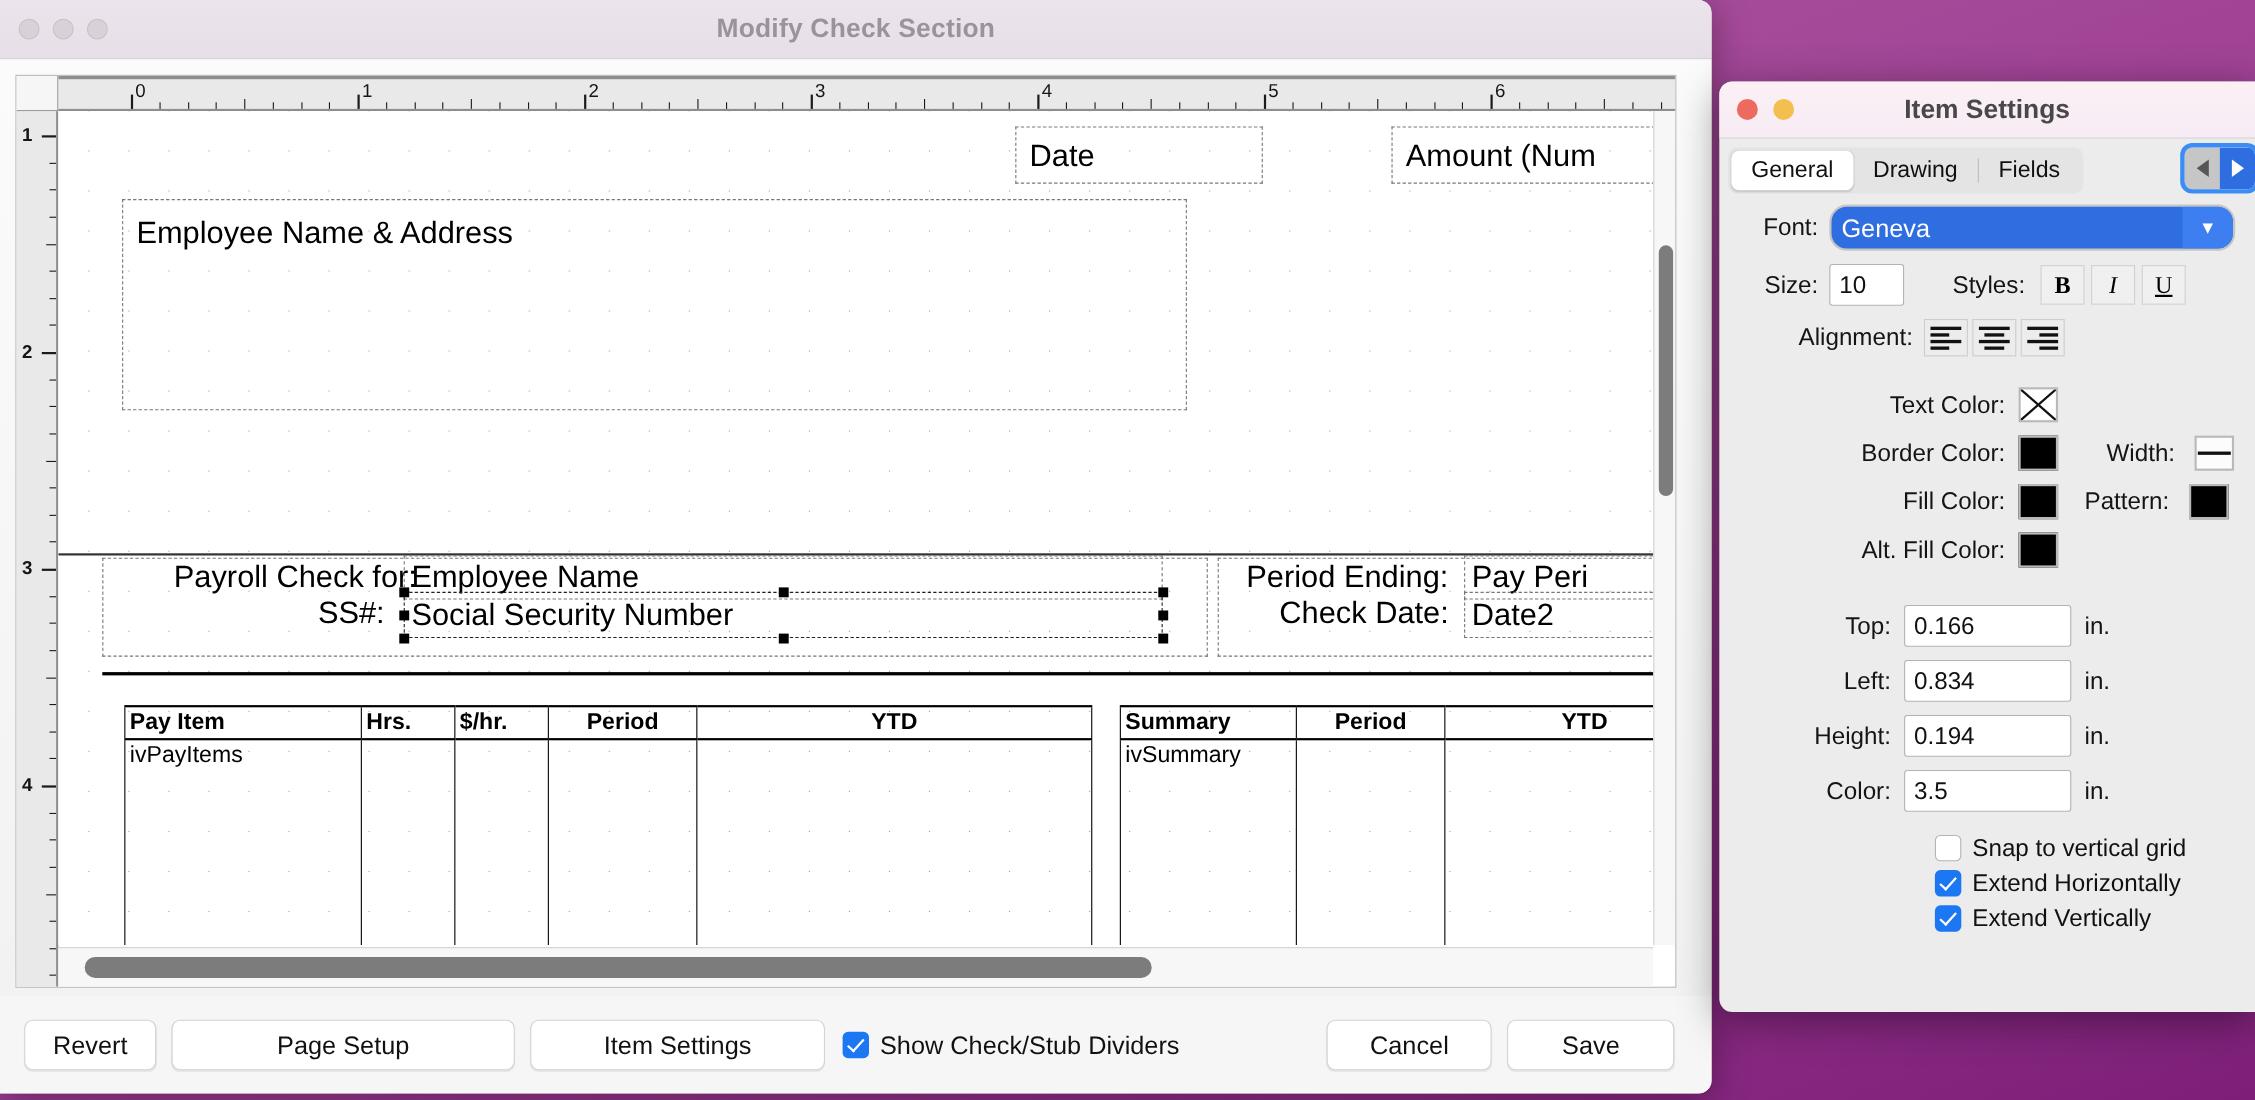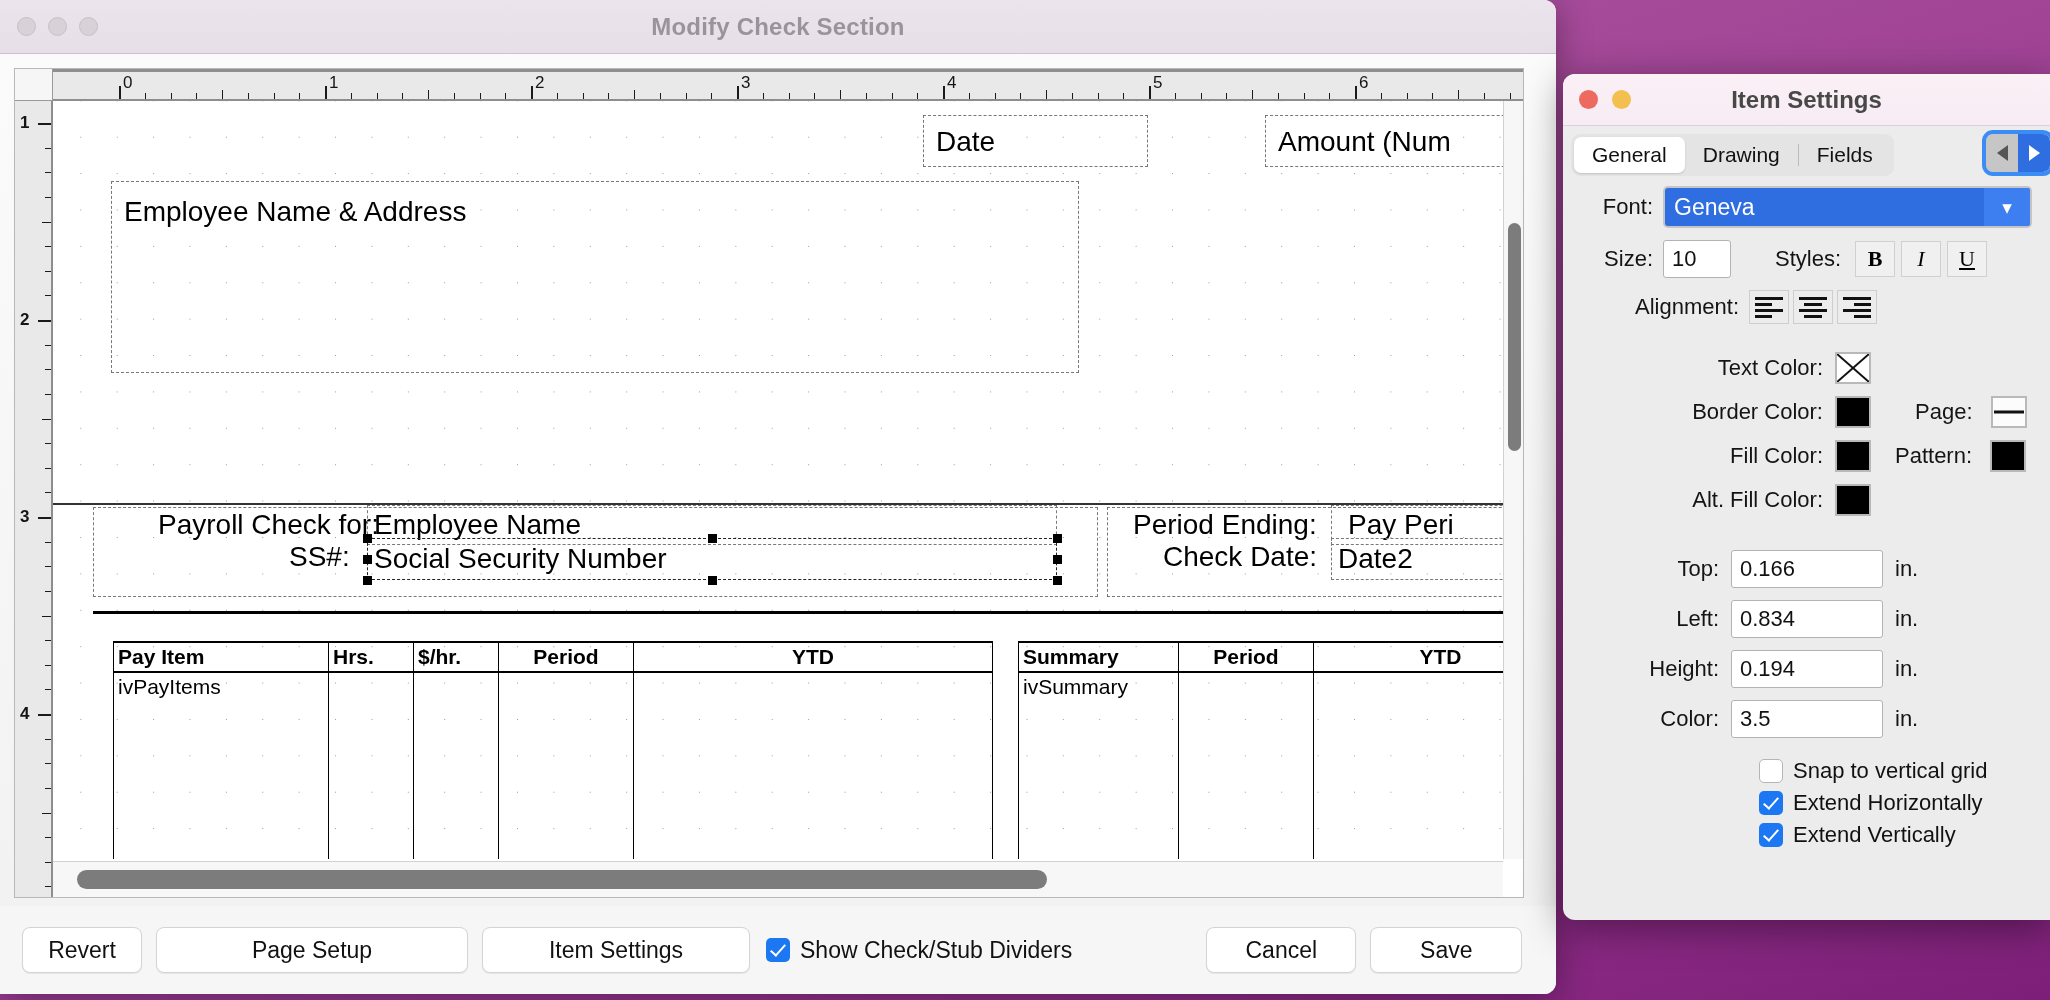--- a/index.html
+++ b/index.html
@@ -238,21 +238,21 @@
 
   .is-row { display: flex; align-items: center; margin: 0 0 12px 0; padding-left: 8px; }
   .is-lbl { font-size: 22px; color: #141414; text-align: right; }
   .field-in {
     background: #fff; border: 1px solid #b3b3b3; border-radius: 3px;
     font-size: 22px; color: #111; padding: 3px 8px; height: 38px;
     line-height: 30px;
   }
   #font-select {
     flex: 1; display: flex; align-items: center;
-    background: #2f6ee0; border: 2px solid #c5c5c5; border-radius: 5px;
+    background: #2f6ee0; border: 2px solid #c5c5c5; border-radius: 16px;
     height: 42px; margin-right: 18px;
     overflow: hidden;
     justify-content: center;
   }
   #font-value { flex: 1; color: #fff; font-size: 23px; padding-left: 9px; }
   #font-arrow {
     width: 46px; height: 100%;
     background: #3d7ef0;
     display: flex; align-items: center; justify-content: center;
     color: #fff; font-size: 19px;
@@ -431,21 +431,21 @@
           <div class="handle" style="left:310px; top:433px;"></div>
           <div class="handle" style="left:655px; top:433px;"></div>
           <div class="handle" style="left:1000px; top:433px;"></div>
           <div class="handle" style="left:310px; top:454px;"></div>
           <div class="handle" style="left:1000px; top:454px;"></div>
           <div class="handle" style="left:310px; top:475px;"></div>
           <div class="handle" style="left:655px; top:475px;"></div>
           <div class="handle" style="left:1000px; top:475px;"></div>
 
           <div class="fld-label" style="left:1080px; top:408px; font-size:28px;">Period Ending:</div>
-          <div class="dashed-box" style="left:1278px; top:404px; width:236px; height:40px; font-size:28px; line-height:38px; padding-left:16px;">Pay Peri</div>
+          <div class="dashed-box" style="left:1278px; top:404px; width:236px; height:40px; font-size:28px; line-height:38px; padding-left:6px;">Pay Peri</div>
 
           <div class="fld-label" style="left:1110px; top:440px; font-size:28px;">Check Date:</div>
           <div class="dashed-box" style="left:1278px; top:437px; width:236px; height:42px; font-size:28px; line-height:40px; padding-left:6px;">Date2</div>
 
           <div class="divider-line" style="left:40px; top:510px; width:1475px; height:3px;"></div>
 
           <table class="check-table" style="left:60px; top:540px; width:880px;">
             <tbody>
                 <tr class="hdr-row">
               <td class="hdr" style="width:215px;">Pay Item</td>
@@ -581,21 +581,21 @@
       <svg width="32" height="28" viewBox="0 0 32 28">
         <line x1="0" y1="0" x2="32" y2="28" stroke="#111" stroke-width="2"></line>
         <line x1="32" y1="0" x2="0" y2="28" stroke="#111" stroke-width="2"></line>
       </svg>
     </div>
   </div>
 
   <div class="is-row">
     <div class="is-lbl" style="width:252px; margin-right:12px;">Border Color:</div>
     <div class="swatch"></div>
-    <div class="is-lbl" style="margin-left:44px; margin-right:18px;">Page:</div>
+    <div class="is-lbl" style="margin-left:44px; margin-right:18px;">Width:</div>
     <div class="swatch style-line"></div>
   </div>
 
   <div class="is-row">
     <div class="is-lbl" style="width:252px; margin-right:12px;">Fill Color:</div>
     <div class="swatch"></div>
     <div class="is-lbl" style="margin-left:24px; margin-right:18px;">Pattern:</div>
     <div class="swatch"></div>
   </div>
 

